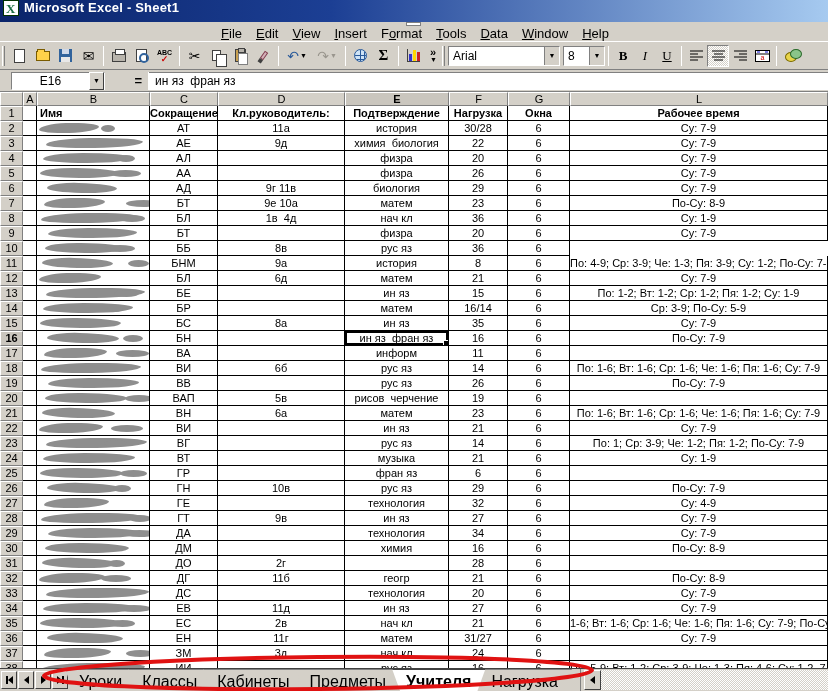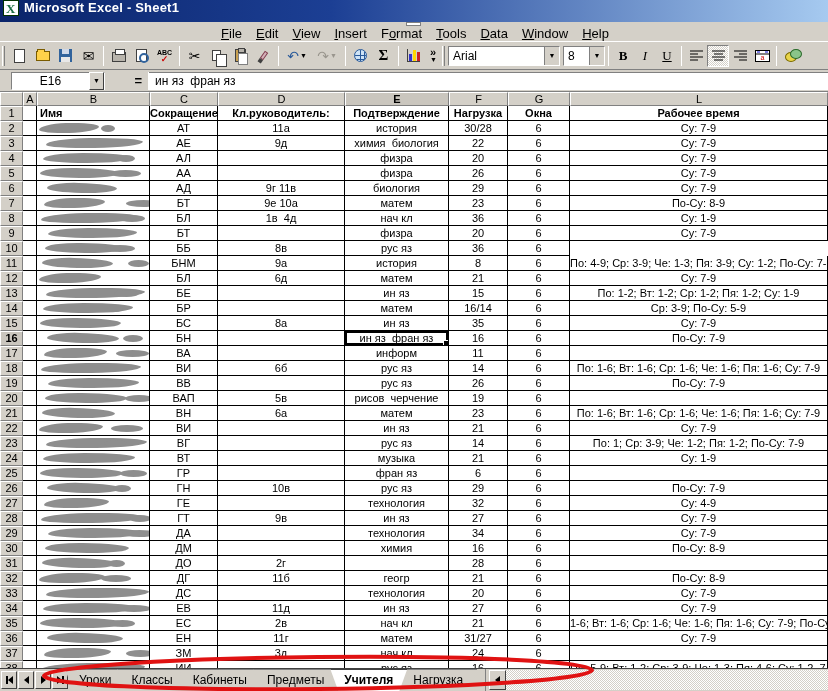--- a/index.html
+++ b/index.html
@@ -91,21 +91,21 @@
   .scr2 { position:absolute; top:4px; height:7px; background:#8e8e8e; border-radius:50%; }
 
   
   .tabbar { height:23px; background:#d4d0c8; display:flex; align-items:stretch; border-top:1px solid #404040; position:relative; }
   .tnav { display:flex; align-items:center; padding-left:1px; }
   .tnavbtn { width:16px; height:18px; background:#d4d0c8; border:1px solid; border-color:#fff #404040 #404040 #fff; display:flex; align-items:center; justify-content:center; margin-right:1px; }
   .tri-l { width:0; height:0; border-top:4px solid transparent; border-bottom:4px solid transparent; border-right:5px solid #000; }
   .tri-r { width:0; height:0; border-top:4px solid transparent; border-bottom:4px solid transparent; border-left:5px solid #000; }
   .bar { width:2px; height:8px; background:#000; }
   .tabs { display:flex; align-items:stretch; margin-left:4px; }
-  .tab { padding:3px 14px 2px 14px; font-size:12px; background:#d4d0c8; clip-path:polygon(0 0,100% 0,calc(100% - 8px) 100%,8px 100%); margin-left:-8px; border-top:1px solid #808080; white-space:nowrap; }
+  .tab { padding:3px 14px 2px 14px; font-size:16px; background:#d4d0c8; clip-path:polygon(0 0,100% 0,calc(100% - 8px) 100%,8px 100%); margin-left:-8px; border-top:1px solid #808080; white-space:nowrap; }
   .tab.active { background:#fff; font-weight:bold; z-index:2; border-top:1px solid #404040; }
   .tabscroll { flex:1; display:flex; align-items:stretch; margin-left:8px; border-left:1px solid #808080; }
   .hsbtn { width:17px; background:#d4d0c8; border:1px solid; border-color:#fff #404040 #404040 #fff; display:flex; align-items:center; justify-content:center; margin:1px 0 1px 3px; }
   .hstrack { flex:1; margin:1px 0; background-image:repeating-conic-gradient(#fff 0 25%, #d4d0c8 0 50%); background-size:2px 2px; }
 
   .annotation-svg { position:absolute; left:0; top:0; width:828px; height:691px; pointer-events:none; z-index:50; }
 </style>
 </head>
 <body>
 

